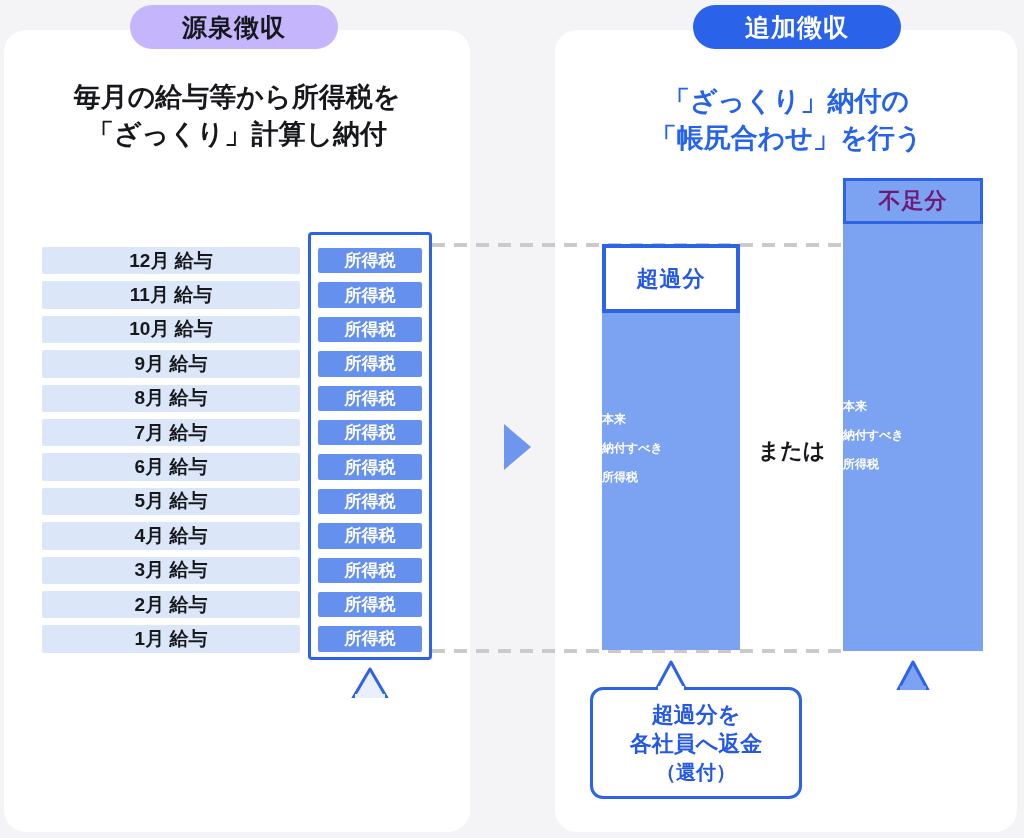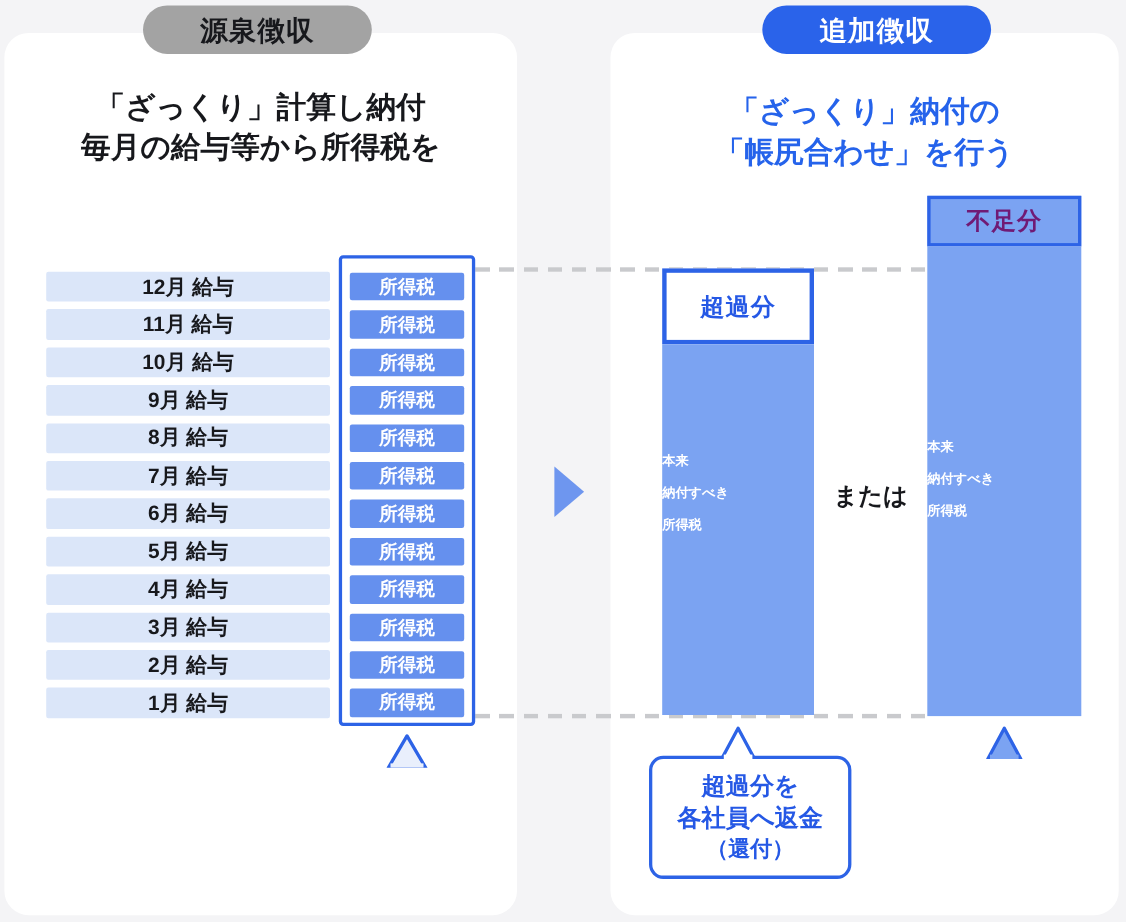--- a/index.html
+++ b/index.html
@@ -14,21 +14,21 @@
     position:absolute;top:30px;height:802px;background:#ffffff;border-radius:22px;
   }
   .card.left{left:4px;width:466px;}
   .card.right{left:555px;width:462px;}
 
   .pill{
     position:absolute;top:5px;height:44px;width:208px;border-radius:23px;
     display:flex;align-items:center;justify-content:center;
     font-weight:bold;font-size:25px;letter-spacing:1px;z-index:5;
   }
-  .pill.light{left:130px;background:#a3a3a3;color:#17181c;}
+  .pill.light{left:130px;background:#c4b5fd;color:#17181c;}
   .pill.dark{left:693px;background:#2a63ea;color:#ffffff;}
 
   .panel-title{
     position:absolute;text-align:center;font-weight:bold;font-size:27px;line-height:37px;z-index:2;
   }
   .panel-title.left{left:4px;top:79px;width:466px;color:#17181c;}
   .panel-title.right{left:555px;top:83px;width:462px;color:#2563eb;}
 
   
   .month-list{
@@ -97,21 +97,21 @@
   .callout{
     position:absolute;box-sizing:border-box;border-radius:13px;z-index:4;
     display:flex;flex-direction:column;align-items:center;justify-content:center;text-align:center;
   }
   .callout.source{
     left:107px;top:695px;width:328px;height:104px;
     background:#e9effc;border:2.5px solid #2d63e6;
     color:#17181c;font-weight:bold;font-size:24px;line-height:33px;
   }
   .callout.refund{
-    left:590px;top:687px;width:184px;height:112px;
+    left:590px;top:687px;width:212px;height:112px;
     background:#ffffff;border:3px solid #2d63e6;
     color:#2558e5;font-weight:bold;font-size:22px;line-height:29px;
   }
   .callout.pay{
     left:806px;top:687px;width:192px;height:112px;
     background:#7ba3f2;border:3px solid #2d63e6;
     color:#ffffff;font-weight:bold;font-size:22px;line-height:29px;
   }
   .callout .sub{font-size:20px;}
   .pointer{position:absolute;z-index:5;}
@@ -128,22 +128,22 @@
   <div class="dash-line bottom"></div>
 
   <div class="pill light">
     <span>源泉徴収</span>
   </div>
   <div class="pill dark">
     <span>追加徴収</span>
   </div>
 
   <div class="panel-title left">
+    <div>毎月の給与等から所得税を</div>
     <div>「ざっくり」計算し納付</div>
-    <div>毎月の給与等から所得税を</div>
   </div>
   <div class="panel-title right">
     <div>「ざっくり」納付の</div>
     <div>「帳尻合わせ」を行う</div>
   </div>
 
   <div class="month-list" id="month-list">
       <div class="month-row">12月 給与</div>
       <div class="month-row">11月 給与</div>
       <div class="month-row">10月 給与</div>

